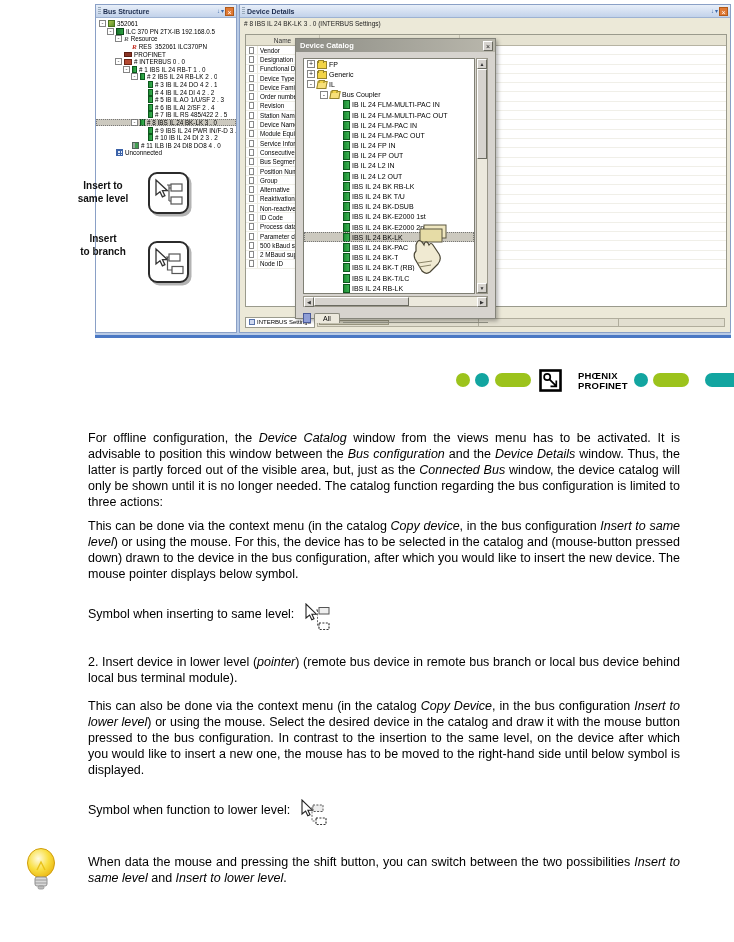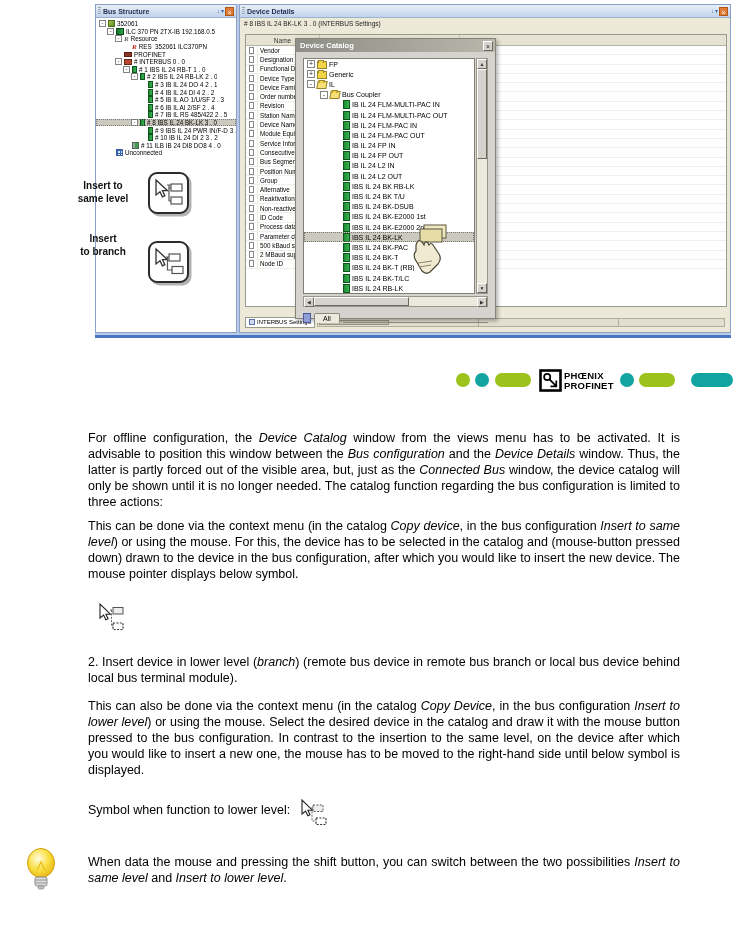--- a/index.html
+++ b/index.html
@@ -107,21 +107,21 @@
   .btn1 { left:148px; top:172px; }
   .btn2 { left:148px; top:241px; }
 
   
   .logo-strip { position:absolute; left:456px; top:368px; height:24px; display:flex; align-items:center; }
   .dot  { width:14px; height:14px; border-radius:50%; flex:0 0 auto; }
   .pill { width:36px; height:14px; border-radius:7px; flex:0 0 auto; }
   .pill.wide { width:42px; }
   .g { background:var(--pgreen); } .t { background:var(--pteal); }
   .m5{margin-right:5px} .m6{margin-right:6px} .m16{margin-right:16px}
-  .lmark { display:flex; align-items:center; gap:2px; margin:0 6px 0 8px; }
+  .lmark { display:flex; align-items:center; gap:16px; margin:0 6px 0 8px; }
   .ltxt { display:flex; flex-direction:column; font-weight:bold; font-size:9.5px; line-height:9.5px;
           letter-spacing:0.2px; color:#000; transform:scaleY(1.05); }
 
   
   .textcol { position:absolute; left:88px; top:424px; width:592px; font-size:12.5px; line-height:16px;
              text-align:justify; color:#000; }
   .p1 { margin-top:6px; } .p2 { margin-top:14px; } .p3 { margin-top:8px; }
   .capline { display:flex; align-items:flex-start; margin-top:24px; height:36px; }
   .capline svg { margin-left:10px; margin-top:-3px; }
   .p4 { margin-top:12px; } .p5 { margin-top:12px; }
@@ -622,28 +622,29 @@
     </span>
     <span class="dot t m5"></span>
     <span class="pill g m16"></span>
     <span class="pill t wide"></span>
   </div>
 
   <div class="textcol">
     <p class="p p1"><span>For offline configuration, the </span><span style="font-style: italic;">Device Catalog</span><span> window from the views menu has to be activated. It is advisable to position this window between the </span><span style="font-style: italic;">Bus configuration</span><span> and the </span><span style="font-style: italic;">Device Details</span><span> window. Thus, the latter is partly forced out of the visible area, but, just as the </span><span style="font-style: italic;">Connected Bus</span><span> window, the device catalog will only be shown until it is no longer needed. The catalog function regarding the bus configuration is limited to three actions:</span></p>
     <p class="p p3"><span>This can be done via the context menu (in the catalog </span><span style="font-style: italic;">Copy device</span><span>, in the bus configuration </span><span style="font-style: italic;">Insert to same level</span><span>) or using the mouse. For this, the device has to be selected in the  catalog and (mouse-button pressed down) drawn to the device in the bus configuration, after which you would like to insert the new device. The mouse pointer displays below symbol.</span></p>
     <div class="capline">
+      <span>Symbol when inserting to same level:</span>
       <svg width="28" height="32" viewBox="0 0 28 32">
         <path d="M2,1 L2,15 L5.6,12.1 L7.8,16.7 L10,15.7 L7.9,11.2 L12.4,11.2 Z" fill="#fff" stroke="#222" stroke-width="1.1"></path>
         <path d="M12,7 H15 M13.5,7 V23 H15" stroke="#666" stroke-width="1" fill="none" stroke-dasharray="2 1.4"></path>
         <rect x="15" y="4.5" width="10" height="6.5" fill="#eee" stroke="#555" stroke-width="1"></rect>
         <rect x="15" y="20" width="10" height="6.5" fill="none" stroke="#333" stroke-width="1.2" stroke-dasharray="2 1.4"></rect>
       </svg>
     </div>
-    <p class="p p4"><span>2.  Insert device in lower level (</span><span style="font-style: italic;">branch</span><span>) (remote bus device in remote bus branch or local bus device behind local bus terminal module).</span></p>
+    <p class="p p4"><span>2.  Insert device in lower level (</span><span style="font-style: italic;">pointer</span><span>) (remote bus device in remote bus branch or local bus device behind local bus terminal module).</span></p>
     <p class="p p5"><span>This can also be done via the context menu (in the catalog </span><span style="font-style: italic;">Copy Device</span><span>, in the bus configuration </span><span style="font-style: italic;">Insert to lower level</span><span>) or using the mouse. Select the desired device in the catalog and draw it with the mouse button pressed to the bus configuration. In contrast to the insertion to the same level, on the device after which you would like to insert a new one, the mouse has to be moved to the right-hand side until below symbol is displayed.</span></p>
     <div class="capline">
       <span>Symbol when function to lower level:</span>
       <svg width="28" height="32" viewBox="0 0 28 32">
         <path d="M2,1 L2,15 L5.6,12.1 L7.8,16.7 L10,15.7 L7.9,11.2 L12.4,11.2 Z" fill="#fff" stroke="#222" stroke-width="1.1"></path>
         <path d="M11,9 H13 M12,9 V22 H16" stroke="#666" stroke-width="1" fill="none" stroke-dasharray="2 1.4"></path>
         <rect x="13" y="6" width="10" height="6.5" fill="#eee" stroke="#555" stroke-width="1" stroke-dasharray="2 1.4"></rect>
         <rect x="16" y="19" width="10" height="6.5" fill="none" stroke="#333" stroke-width="1.2" stroke-dasharray="2 1.4"></rect>
       </svg>
     </div>

